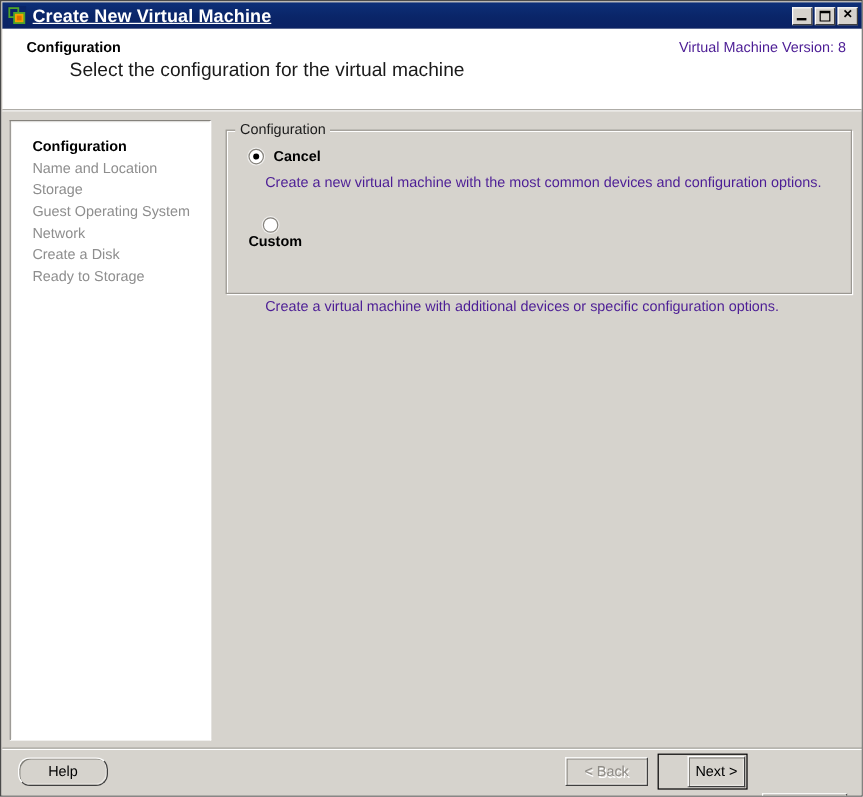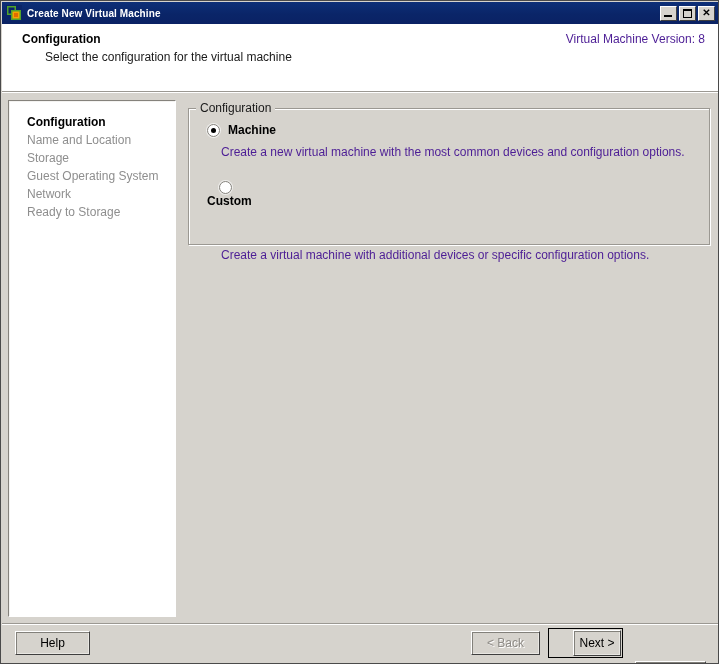--- a/index.html
+++ b/index.html
@@ -36,26 +36,27 @@
   }
   #app-icon {
     width: 16px; height: 16px;
     flex: 0 0 16px;
     position: relative;
     margin-right: 5px;
   }
   #app-icon svg { display: block; }
   #title-text {
     color: #ffffff;
-    font-size: 10px;
+    font-size: 15px;
     font-weight: bold;
     letter-spacing: 0.1px;
     white-space: nowrap;
     flex: 1 1 auto;
     overflow: hidden;
+    text-decoration: underline;
   }
   .win-btns {
     display: flex;
     gap: 2px;
     flex: 0 0 auto;
     align-items: center;
     margin-right: 2px;
   }
   .win-btn {
     width: 17px; height: 15px;
@@ -91,22 +92,22 @@
   }
   #header-title {
     position: absolute;
     left: 20px; top: 8px;
     font-size: 12px;
     font-weight: bold;
     color: #000;
   }
   #header-sub {
     position: absolute;
-    left: 43px; top: 26px;
-    font-size: 12px;
+    left: 56px; top: 26px;
+    font-size: 16px;
     color: #1a1a1a;
   }
   #header-version {
     position: absolute;
     right: 14px; top: 8px;
     font-size: 12px;
     color: #4c1d95;
     white-space: nowrap;
   }
   #header-sep {
@@ -324,48 +325,49 @@
 
   <div id="body">
 
     <div id="sidebar">
       <div id="sidebar-inner">
         <div class="nav-item active">Configuration</div>
         <div class="nav-item">Name and Location</div>
         <div class="nav-item">Storage</div>
         <div class="nav-item">Guest Operating System</div>
         <div class="nav-item">Network</div>
+        <div class="nav-item">Create a Disk</div>
         <div class="nav-item">Ready to Storage</div>
       </div>
     </div>
 
     <div id="groupbox"></div>
     <div id="groupbox-legend">Configuration</div>
 
     <div class="gb-content">
 
       <div class="radio-row" style="left:19px; top:15px;">
         <span class="radio checked"></span>
-        <span class="radio-label">Machine</span>
+        <span class="radio-label">Cancel</span>
       </div>
       <div class="radio-desc" style="left:33px; top:37px;">Create a new virtual machine with the most common devices and configuration options.</div>
 
       <div class="radio-row" style="left:19px; top:73px;flex-direction:column;">
         <span class="radio"></span>
         <span class="radio-label">Custom</span>
       </div>
       <div class="radio-desc" style="left:33px; top:96px;margin-top:44px;">Create a virtual machine with additional devices or specific configuration options.</div>
 
     </div>
   </div>
 
   <div id="footer-sep"></div>
   <div id="footer-sep2"></div>
   <div id="footer">
-    <button class="btn" style="left:13px; top:6px; width:75px;">Help</button>
+    <button class="btn" style="left:13px; top:6px; width:75px;border-radius:10px;">Help</button>
     <button class="btn disabled" style="left:469px; top:6px; width:69px;" disabled="">&lt; Back</button>
     <div class="btn-default-wrap" style="left:546px; top:3px; width:75px; height:30px;padding-left:24px;">
       <button class="btn">Next &gt;</button>
     </div>
     <button class="btn" style="left:633px; top:6px; width:71px;margin-top:30px;">Cancel</button>
   </div>
 
 </div>
 
 </body></html>

